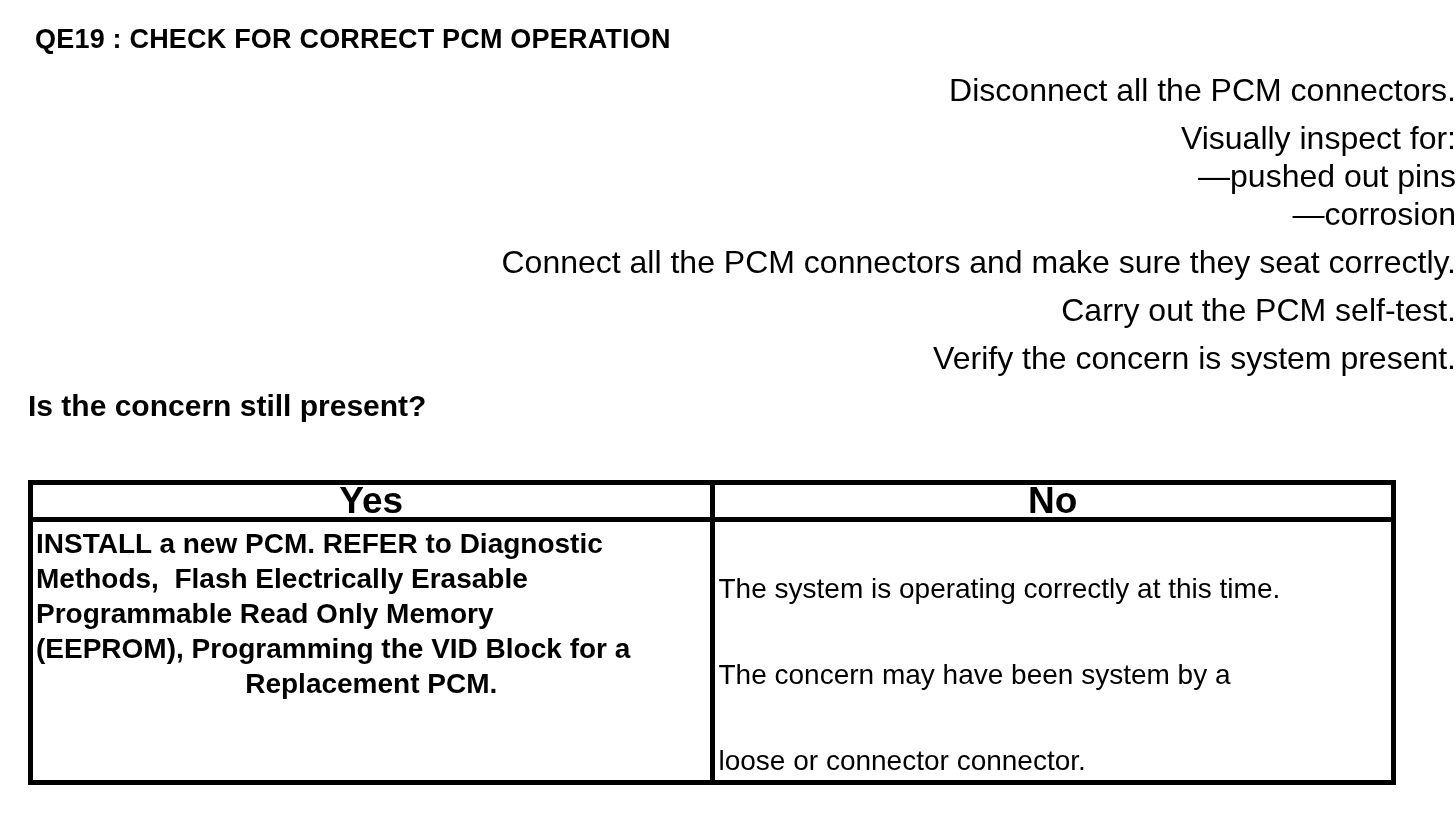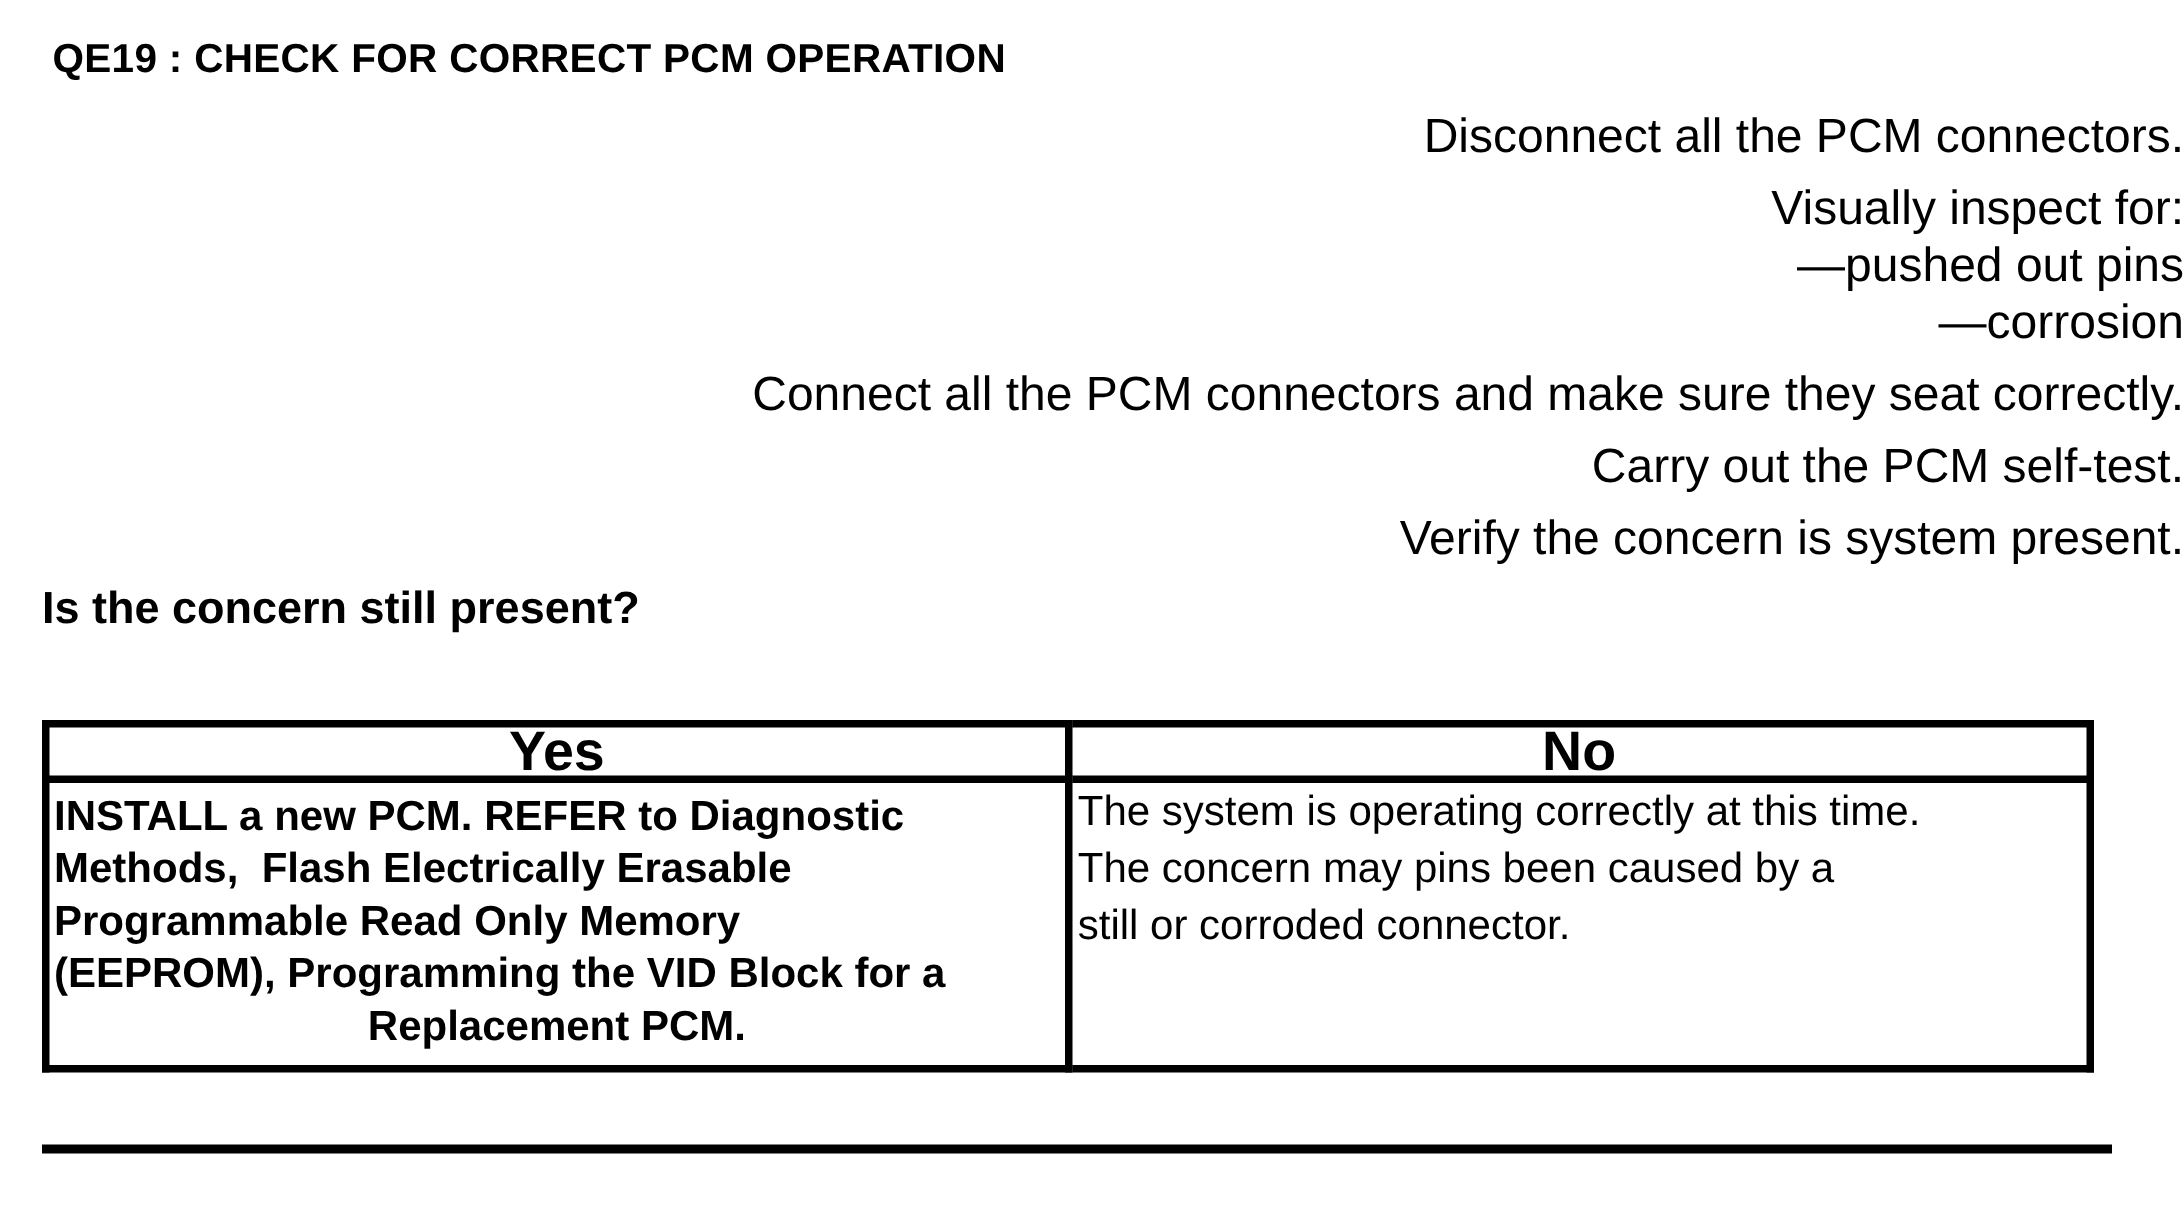--- a/index.html
+++ b/index.html
@@ -79,20 +79,21 @@
     padding-left: 3px;
   }
   .yes-lines .line.centered {
     text-align: center;
     padding-left: 0;
   }
   .no-lines .line {
     line-height: 38px;
     white-space: pre;
     padding-left: 4px;
+    margin-top: 48px;
   }
   .bottom-rule {
     margin-top: 48px;
     width: 1380px;
     height: 6px;
     background: #000000;
   }
 </style>
 </head>
 <body>
@@ -129,22 +130,22 @@
           <div class="line">INSTALL a new PCM. REFER to Diagnostic</div>
           <div class="line">Methods,  Flash Electrically Erasable</div>
           <div class="line">Programmable Read Only Memory</div>
           <div class="line">(EEPROM), Programming the VID Block for a</div>
           <div class="line centered">Replacement PCM.</div>
         </div>
       </td>
       <td class="no-cell">
         <div class="no-lines">
           <div class="line">The system is operating correctly at this time.</div>
-          <div class="line">The concern may pins been caused by a</div>
-          <div class="line">still or corroded connector.</div>
+          <div class="line">The concern may have been system by a</div>
+          <div class="line">loose or connector connector.</div>
         </div>
       </td>
     </tr>
   </tbody>
     </table>
 
   <div class="bottom-rule"></div>
 
 </div>
 

